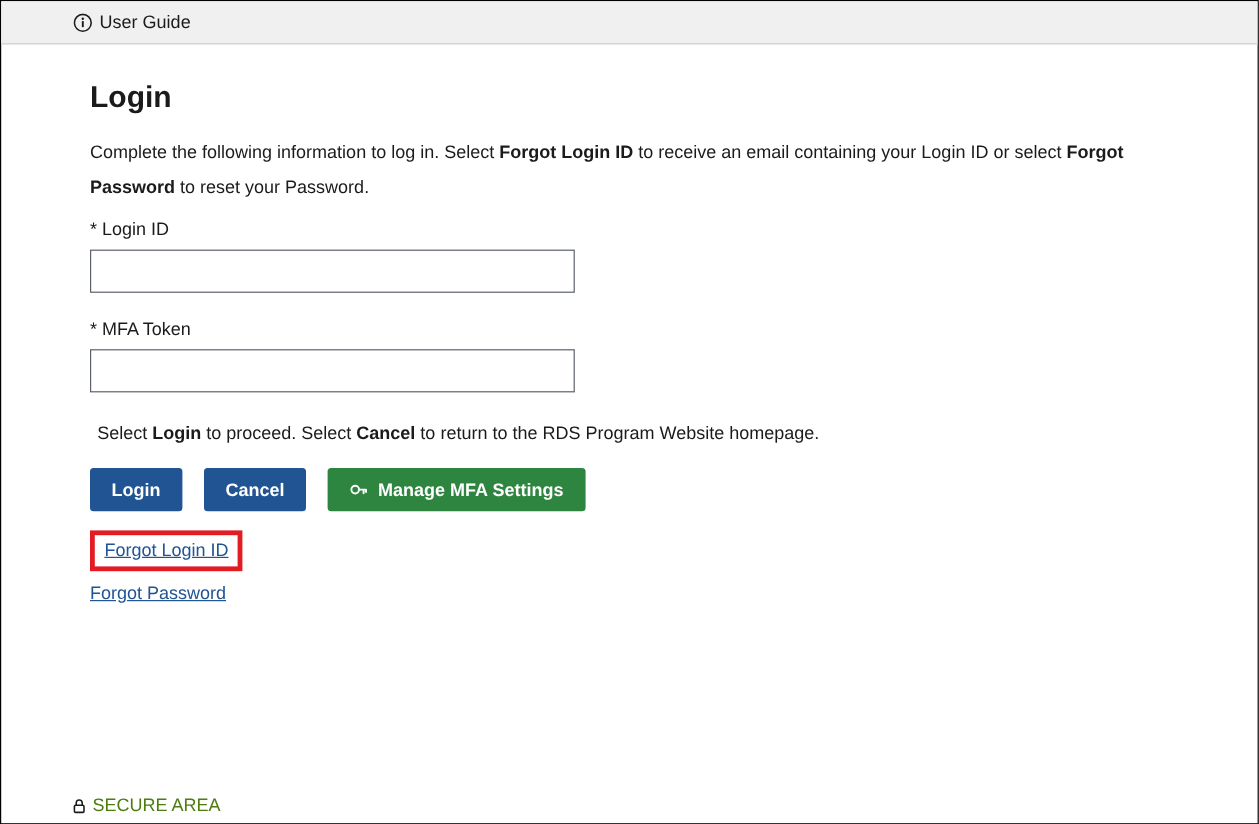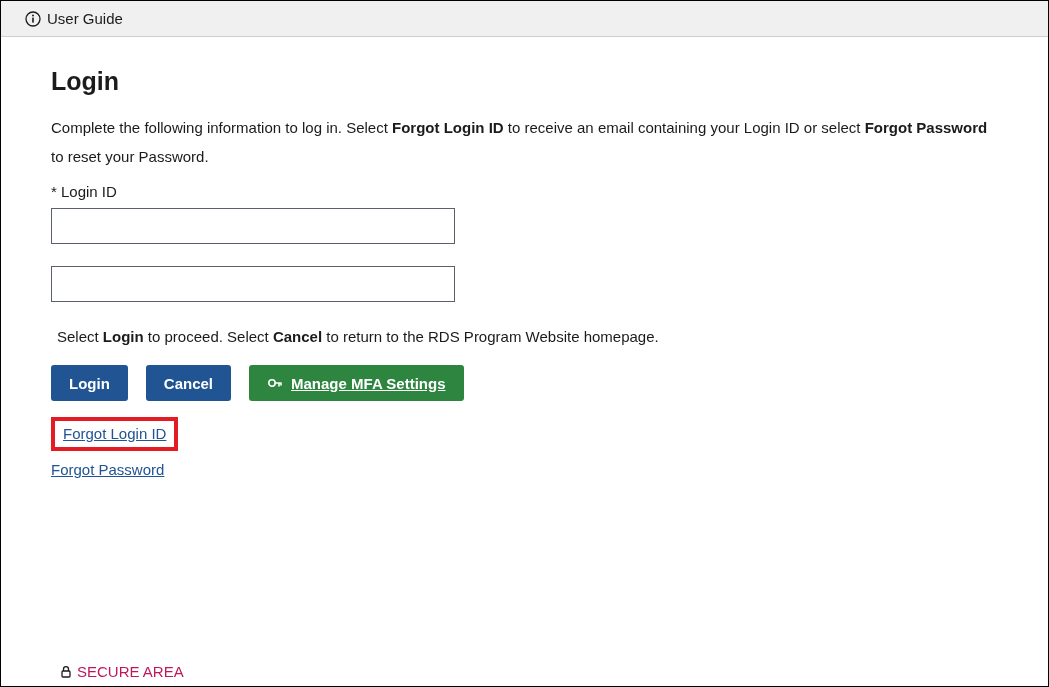--- a/index.html
+++ b/index.html
@@ -16,32 +16,32 @@
     background: #ffffff;
     position: relative;
     overflow: hidden;
   }
   .topbar {
     height: 36px;
     background: #f0f0f0;
     border-bottom: 1px solid #cfcfcf;
     display: flex;
     align-items: center;
-    padding-left: 24px;
+    padding-left: 60px;
     font-size: 15px;
     color: #1b1b1b;
     text-align: right;
   }
   .topbar .icon {
     display: inline-flex;
     align-items: center;
     margin-right: 6px;
   }
   .content {
-    padding: 30px 58px 20px 50px;
+    padding: 30px 58px 20px 74px;
   }
   h1.page-title {
     font-size: 25px;
     font-weight: 700;
     margin: 0 0 18px 0;
     color: #1b1b1b;
   }
   .instructions {
     font-size: 15px;
     line-height: 1.9;
@@ -80,42 +80,42 @@
     height: 36px;
     padding: 0 18px;
     border: none;
     border-radius: 3px;
     font-size: 15px;
     font-weight: 600;
     cursor: pointer;
     color: #fff;
   }
   .btn-blue { background: #205493; }
-  .btn-green { background: #2e8540; text-decoration: underline; }
+  .btn-green { background: #2e8540; }
   .btn .icon { margin-right: 8px; display: inline-flex; }
   .link-stack { display: flex; flex-direction: column; gap: 10px; align-items: flex-start; }
   .text-link {
     color: #205493;
     text-decoration: underline;
     font-size: 15px;
     cursor: pointer;
   }
   .highlight-box {
     border: 4px solid #e31c23;
     padding: 4px 8px;
     display: inline-block;
   }
   .secure-area {
     position: absolute;
     left: 58px;
     bottom: 6px;
     display: flex;
     align-items: center;
     font-size: 15px;
-    color: #be185d;
+    color: #4d7c0f;
   }
   .secure-area .icon { margin-right: 4px; display: inline-flex; }
 </style>
 </head>
 <body>
 
 <div class="outer">
 
   <div class="topbar">
     <span class="icon">
@@ -136,20 +136,21 @@
       <span>Complete the following information to log in. Select </span><span class="strong">Forgot Login ID</span><span> to receive an email containing your Login ID or select </span><span class="strong">Forgot Password</span><span> to reset your Password.</span>
     </div>
 
     <div class="form-group">
       <label class="form-label">* Login ID</label>
       <input type="text" class="text-input" value="" style="">
     </div>
 
 
     <div class="form-group">
+      <label class="form-label">* MFA Token</label>
       <input type="text" class="text-input" value="" style="">
     </div>
 
     <div class="help-line">
       <span>Select </span><span class="strong">Login</span><span> to proceed. Select </span><span class="strong">Cancel</span><span> to return to the RDS Program Website homepage.</span>
     </div>
 
     <div class="button-row">
       <button class="btn btn-blue">Login</button>
       <button class="btn btn-blue">Cancel</button>

